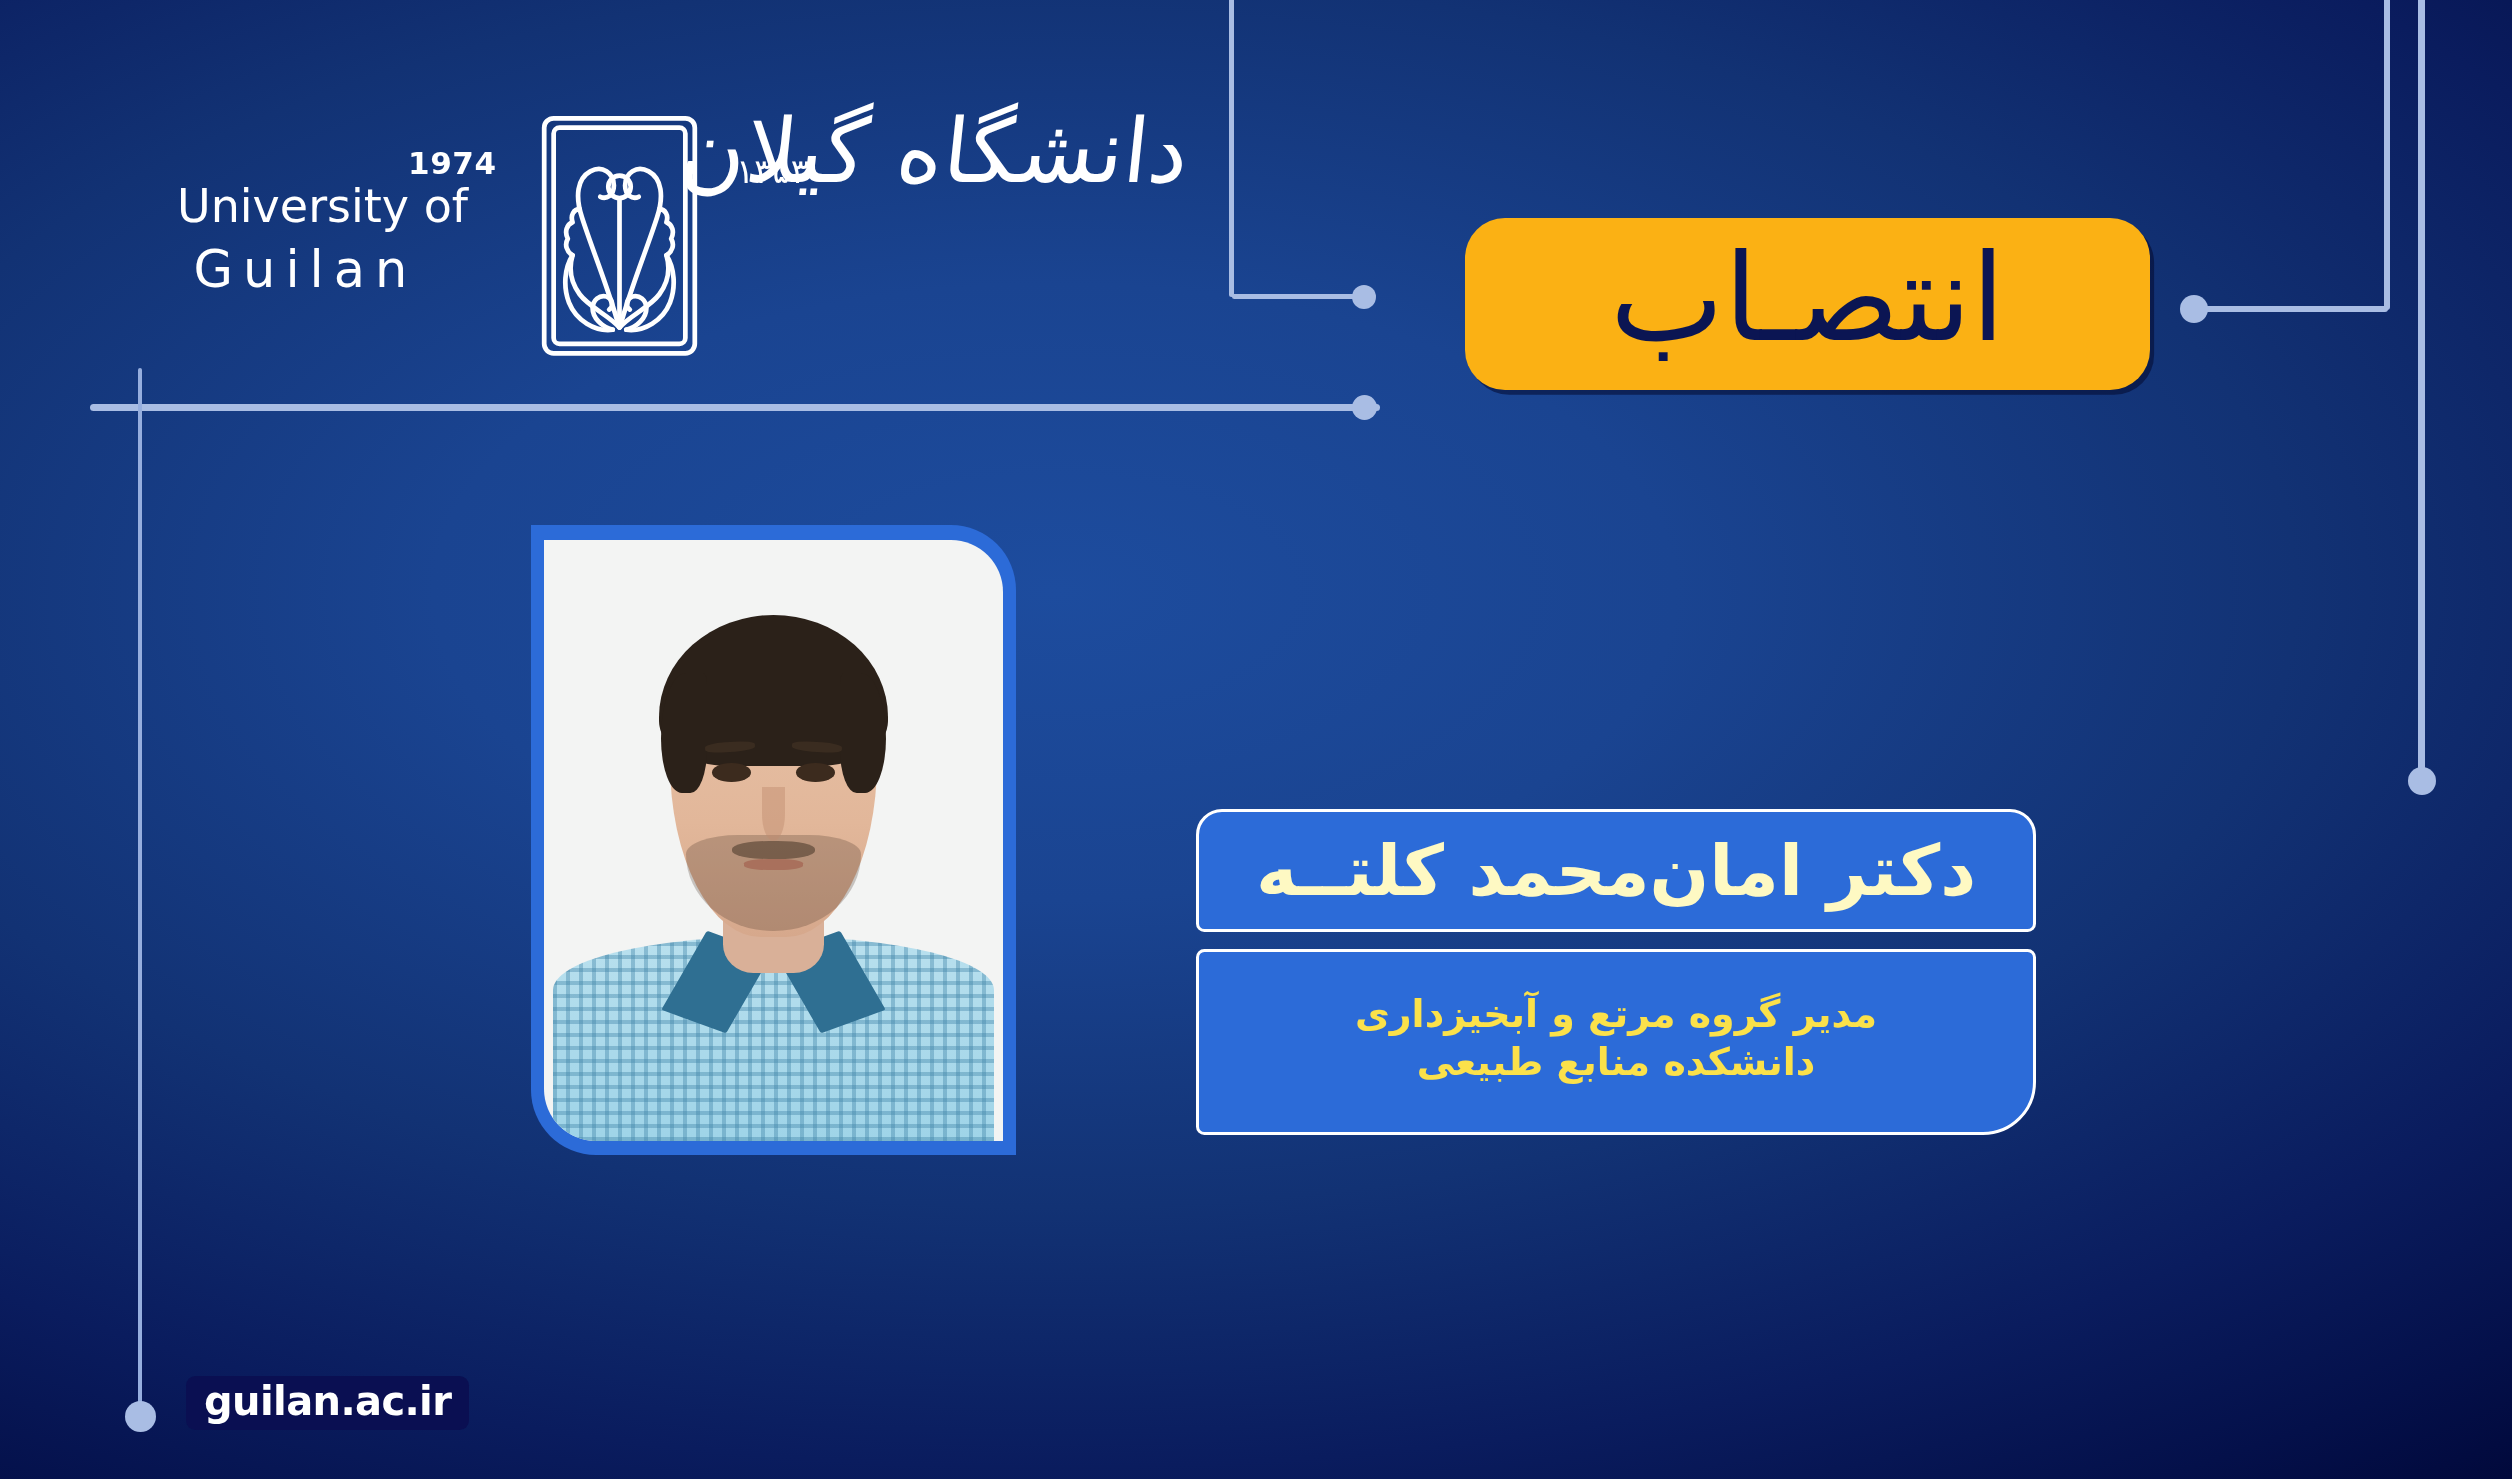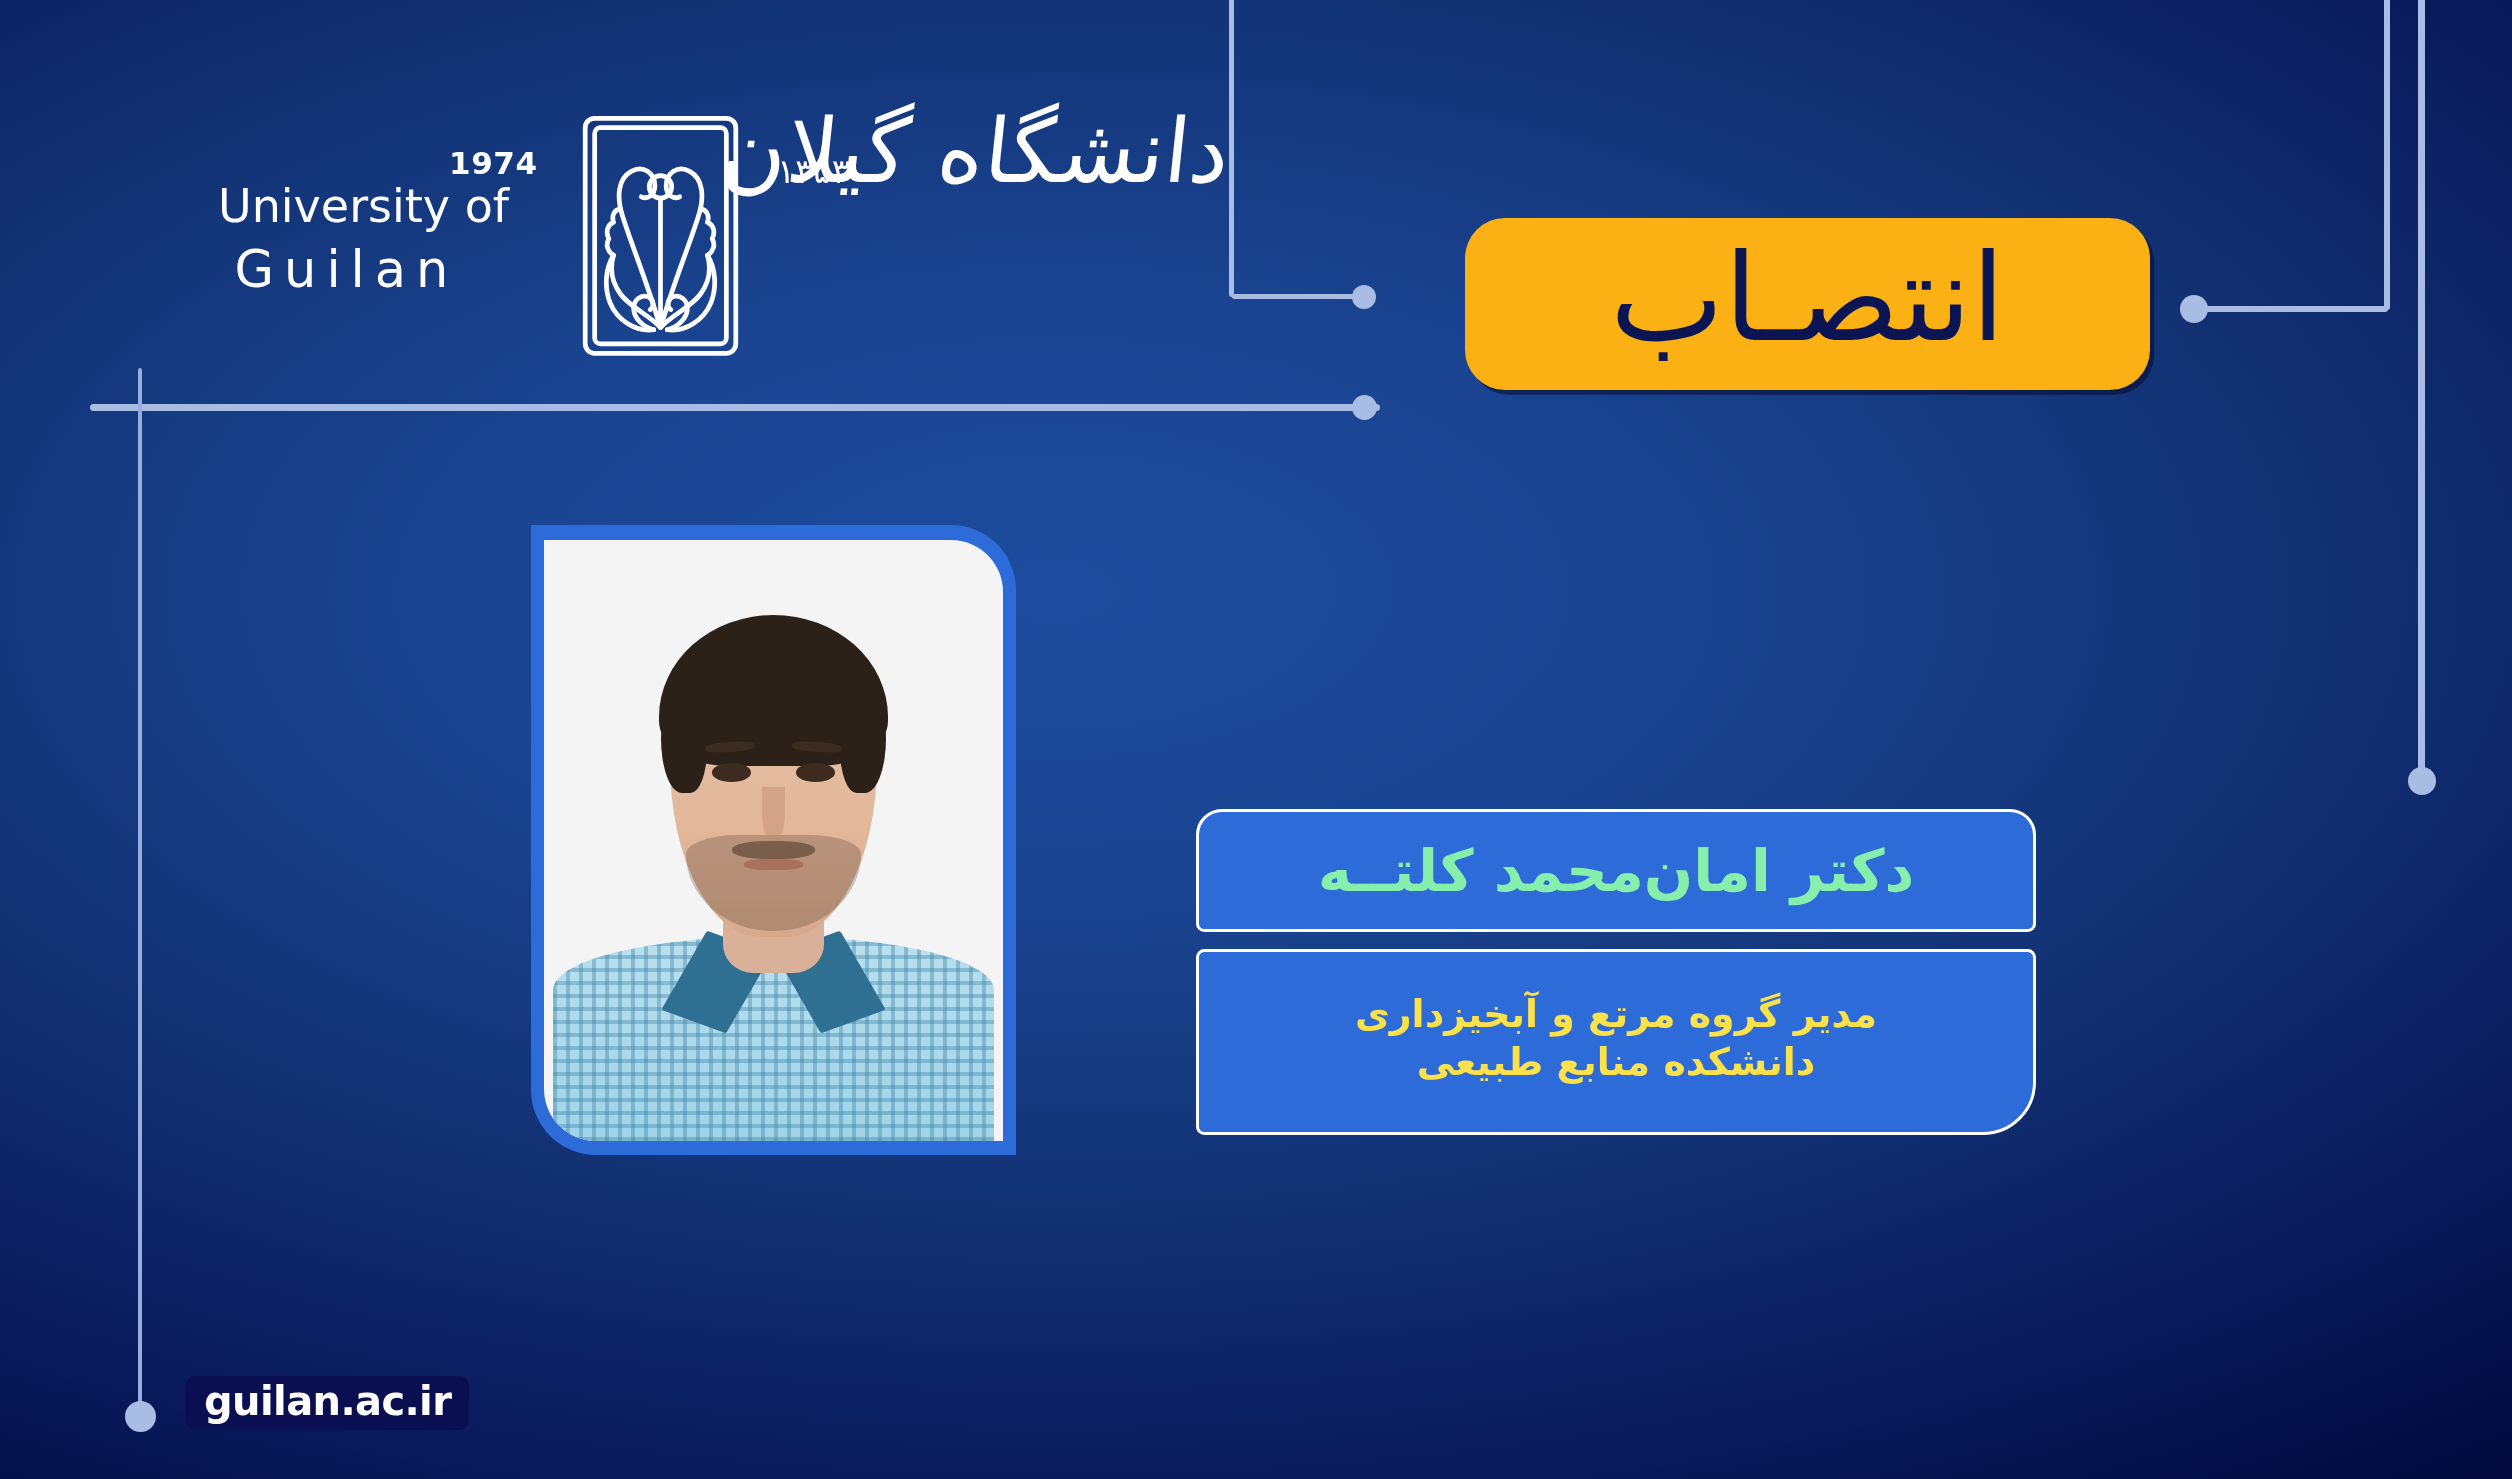--- a/index.html
+++ b/index.html
@@ -30,21 +30,20 @@
     border-radius: 50%;
   }
 
   
   #logo-block {
     position: absolute;
     left: 177px;
     top: 145px;
     width: 1041px;
     height: 225px;
-    margin-left: 41px;
   }
   #logo-en {
     position: absolute;
     left: 0px;
     top: 0px;
     width: 319px;
     color: #ffffff;
   }
   #logo-year-en {
     position: absolute;
@@ -228,22 +227,22 @@
     height: 123px;
     background: #2c6bd8;
     border: 3px solid #ffffff;
     border-radius: 26px 26px 8.3px 8.3px;
     box-sizing: border-box;
     display: flex;
     align-items: center;
     justify-content: center;
   }
   #name-plate-label {
-    color: #86efac;
-    font-size: 58px;
+    color: #fef9c3;
+    font-size: 70px;
     font-weight: 700;
     direction: rtl;
     white-space: nowrap;
     letter-spacing: -0.6px;
   }
 
   
   #role-plate {
     position: absolute;
     left: 1196px;

